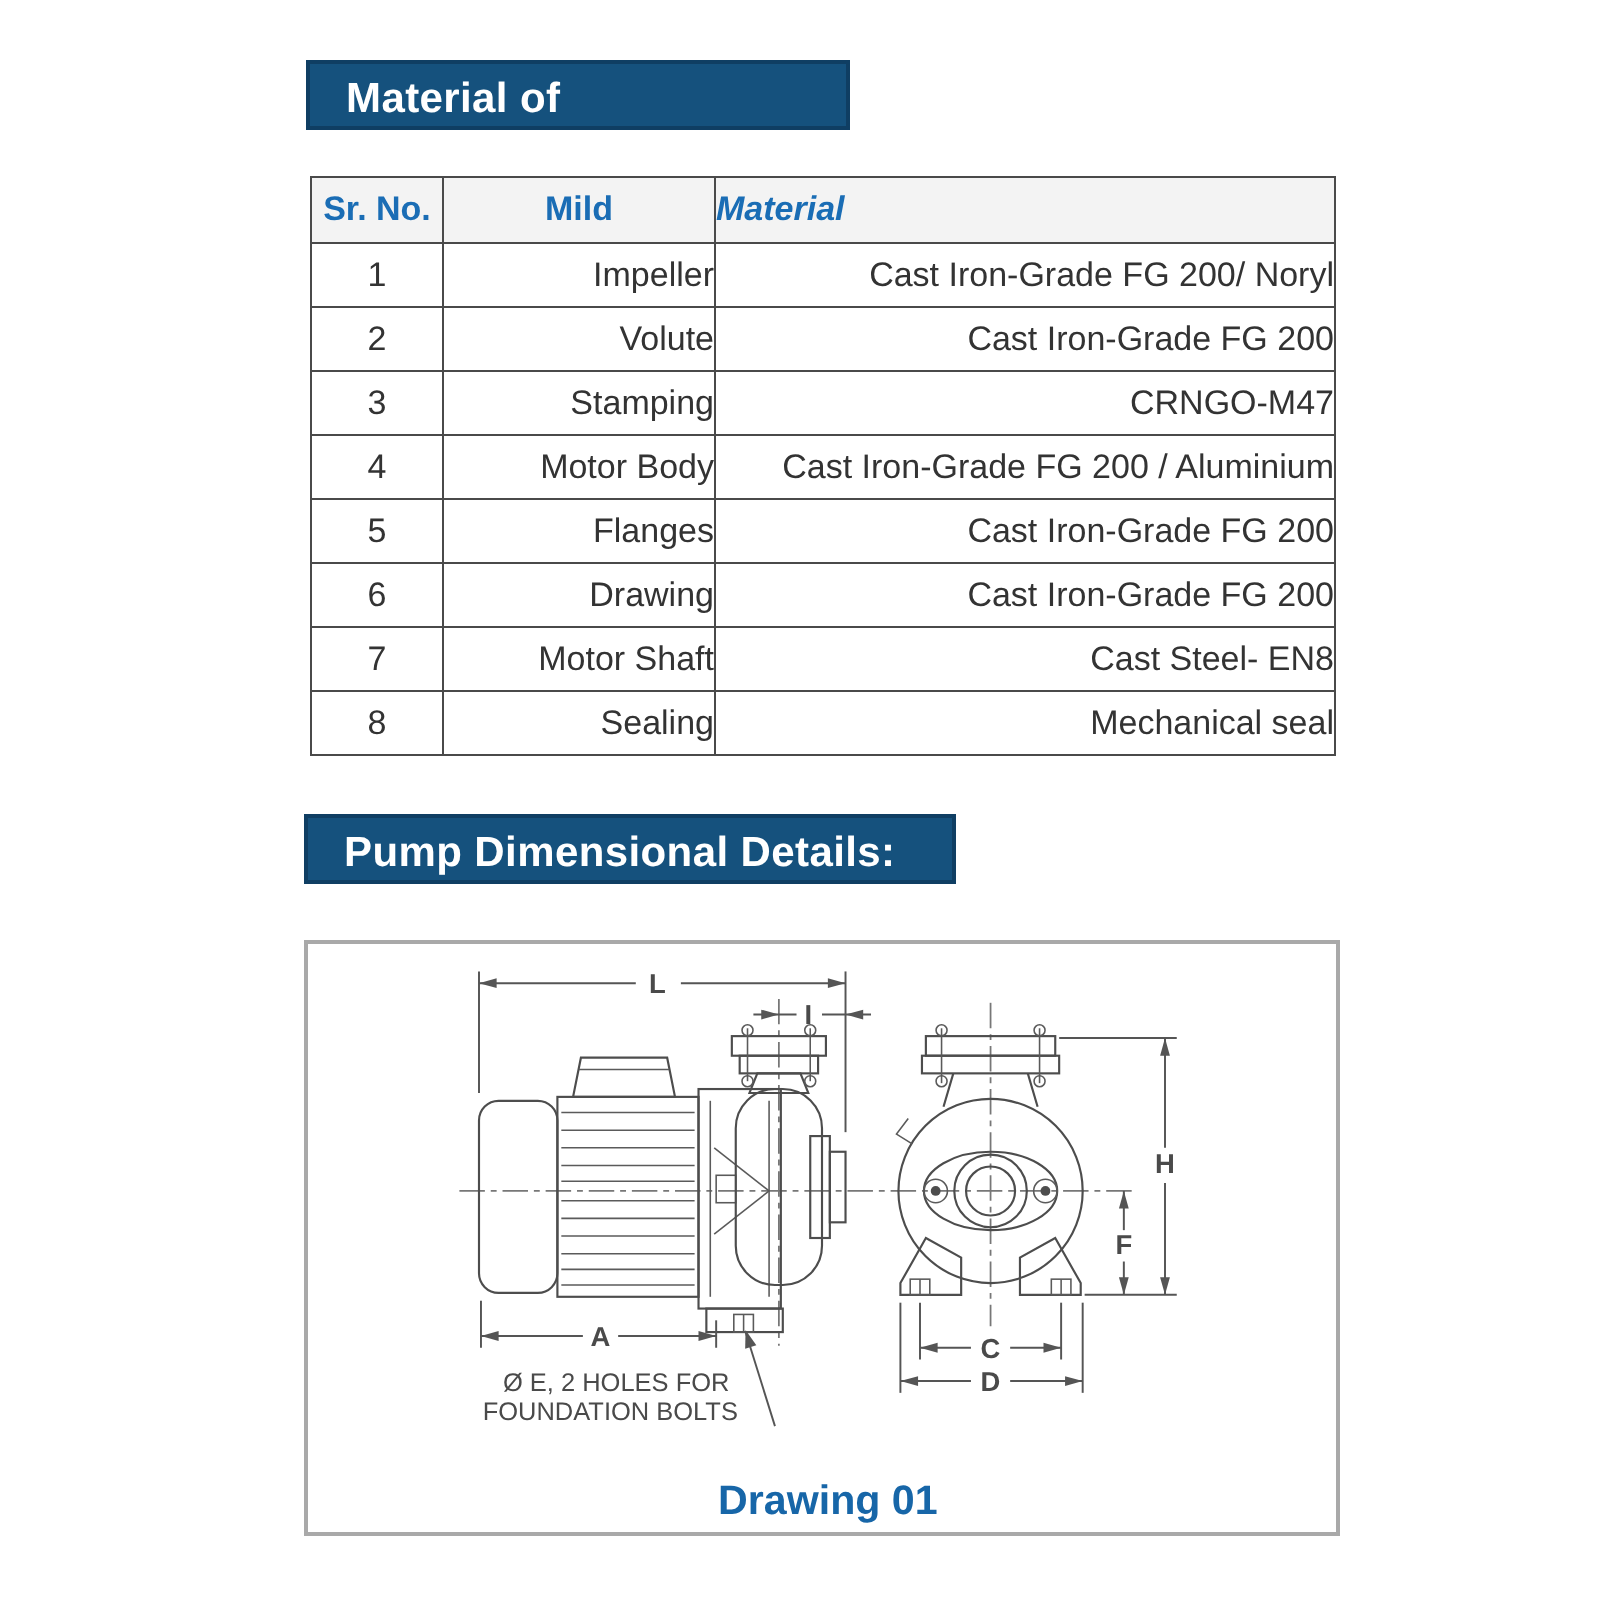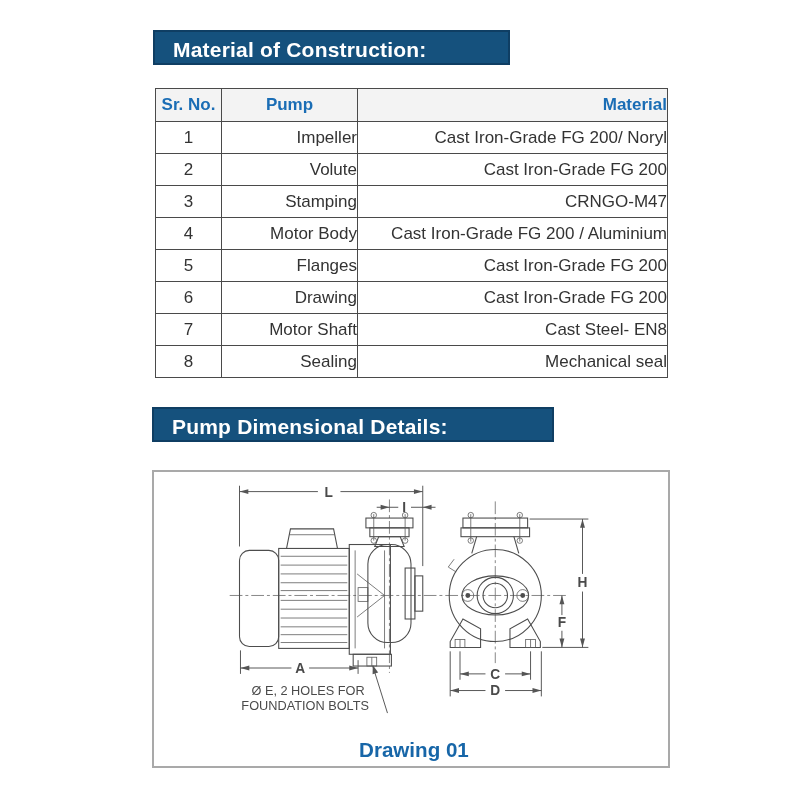--- a/index.html
+++ b/index.html
@@ -13,22 +13,22 @@
   
   .banner{
     position:absolute;height:35px;line-height:35px;
     background:var(--banner-bg,#15517d);
     border:2px solid var(--banner-border,#0f3e63);
     box-sizing:border-box;
     color:var(--banner-text,#fff);
     font-size:21px;font-weight:bold;
     padding-left:18px;letter-spacing:.2px;
   }
-  .banner-materials{left:153px;top:30px;width:357px;}
-  .banner-dimensions{left:152px;top:407px;width:402px;}
+  .banner-materials{left:153px;top:30px;width:272px;}
+  .banner-dimensions{left:152px;top:407px;width:326px;}
 
   
   .table-wrap{position:absolute;left:155px;top:88px;width:512px;}
   table.materials{
     border-collapse:collapse;width:512px;table-layout:fixed;
     font-size:17px;color:#333;
   }
   table.materials th, table.materials td{
     border:1.5px solid #4a4a4a;
     box-sizing:border-box;
@@ -66,22 +66,22 @@
 
 <div class="page">
 
   <div class="banner banner-materials">Material of Construction:</div>
 
   <div class="table-wrap">
     <table class="materials">
       <thead>
         <tr>
           <th class="col-sr">Sr. No.</th>
-          <th class="col-part" style="padding-left:0 !important;text-align:center;">Pump</th>
-          <th class="col-material" style="padding-left:0 !important;text-align:right;">Material</th>
+          <th class="col-part" style="padding-left:0 !important;text-align:center;">Mild</th>
+          <th class="col-material" style="padding-left:0 !important;text-align:left;font-style:italic;">Material</th>
         </tr>
       </thead>
       <tbody>
           <tr>
             <td class="col-sr">1</td>
             <td class="col-part">Impeller</td>
             <td class="col-material">Cast Iron-Grade FG 200/ Noryl</td>
           </tr>
           <tr>
             <td class="col-sr">2</td>

